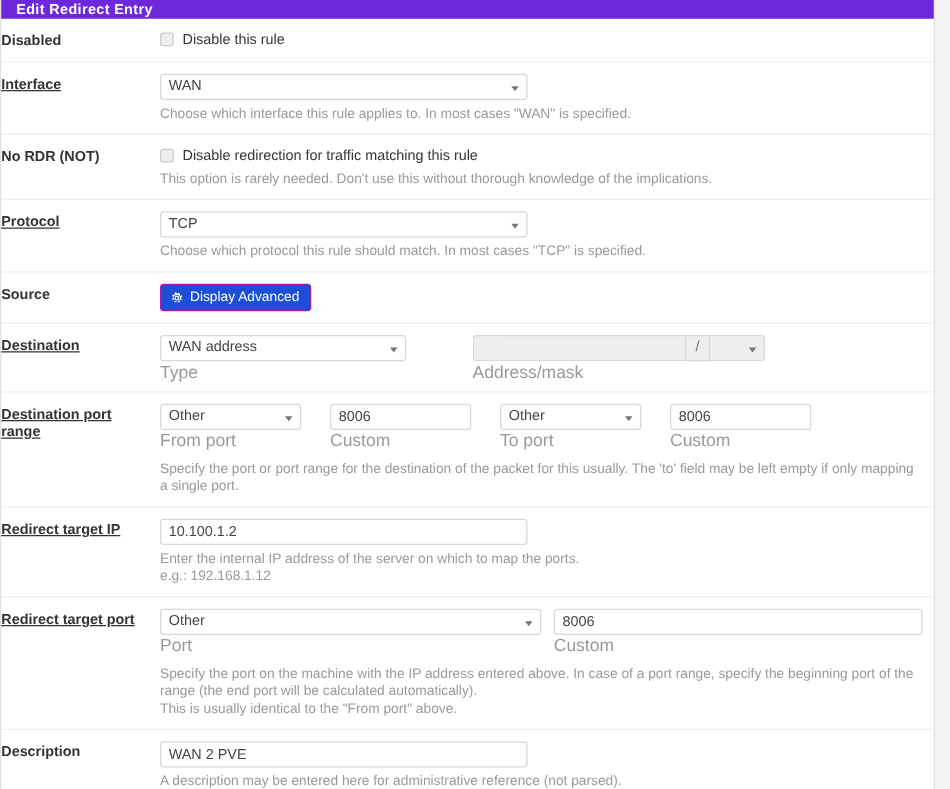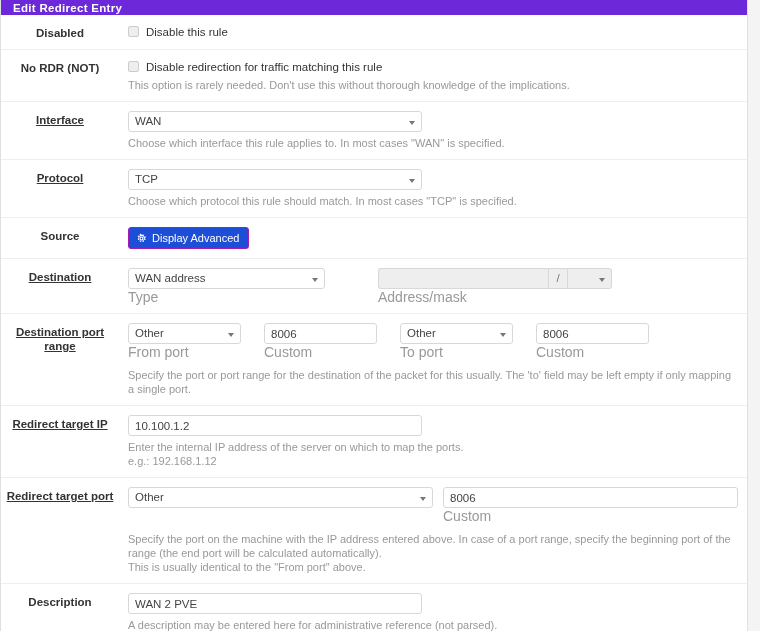--- a/index.html
+++ b/index.html
@@ -35,21 +35,21 @@
     border-bottom: 1px solid #eeeeee;
     padding: 9px 0 9px 0;
     align-items: flex-start;
     min-height: 22px;
   }
   .form-row:last-child { border-bottom: 1px solid #eeeeee; }
 
   .lbl-col {
     width: 127px;
     flex: 0 0 127px;
-    text-align: center;
+    text-align: left;
     padding-right: 9px;
     padding-top: 2px;
     font-size: 11.5px;
     font-weight: bold;
     color: #333333;
     line-height: 14px;
   }
   .lbl-col .ul { text-decoration: underline; }
 
   .ctl-col {
@@ -186,38 +186,38 @@
       <div class="lbl-col">Disabled</div>
       <div class="ctl-col">
         <div class="chk-line">
           <span class="chk"></span>
           <span class="chk-txt">Disable this rule</span>
         </div>
       </div>
     </div>
 
     <div class="form-row">
+      <div class="lbl-col"><span class="ul">Interface</span></div>
+      <div class="ctl-col">
+        <div class="selbox" style="width:294px;">
+          <span>WAN</span>
+          <span class="caret"></span>
+        </div>
+        <div class="help">Choose which interface this rule applies to. In most cases "WAN" is specified.</div>
+      </div>
+    </div>
+
+    <div class="form-row">
       <div class="lbl-col">No RDR (NOT)</div>
       <div class="ctl-col">
         <div class="chk-line">
           <span class="chk"></span>
           <span class="chk-txt">Disable redirection for traffic matching this rule</span>
         </div>
         <div class="help">This option is rarely needed. Don't use this without thorough knowledge of the implications.</div>
-      </div>
-    </div>
-
-    <div class="form-row">
-      <div class="lbl-col"><span class="ul">Interface</span></div>
-      <div class="ctl-col">
-        <div class="selbox" style="width:294px;">
-          <span>WAN</span>
-          <span class="caret"></span>
-        </div>
-        <div class="help">Choose which interface this rule applies to. In most cases "WAN" is specified.</div>
       </div>
     </div>
 
     <div class="form-row">
       <div class="lbl-col"><span class="ul">Protocol</span></div>
       <div class="ctl-col">
         <div class="selbox" style="width:294px;">
           <span>TCP</span>
           <span class="caret"></span>
         </div>
@@ -304,20 +304,21 @@
 
     <div class="form-row">
       <div class="lbl-col"><span class="ul">Redirect target port</span></div>
       <div class="ctl-col">
         <div class="inline">
           <div class="fieldgrp" style="width:315px;">
             <div class="selbox" style="width:305px;">
               <span>Other</span>
               <span class="caret"></span>
             </div>
+            <div class="sublabel">Port</div>
           </div>
           <div class="fieldgrp" style="margin-right:0;">
             <input class="tbox" style="width: 295px;" type="text" value="8006">
             <div class="sublabel">Custom</div>
           </div>
         </div>
         <div class="help" style="margin-top:9px;">Specify the port on the machine with the IP address entered above. In case of a port range, specify the beginning port of the range (the end port will be calculated automatically).</div>
         <div class="help" style="margin-top:0;">This is usually identical to the "From port" above.</div>
       </div>
     </div>

